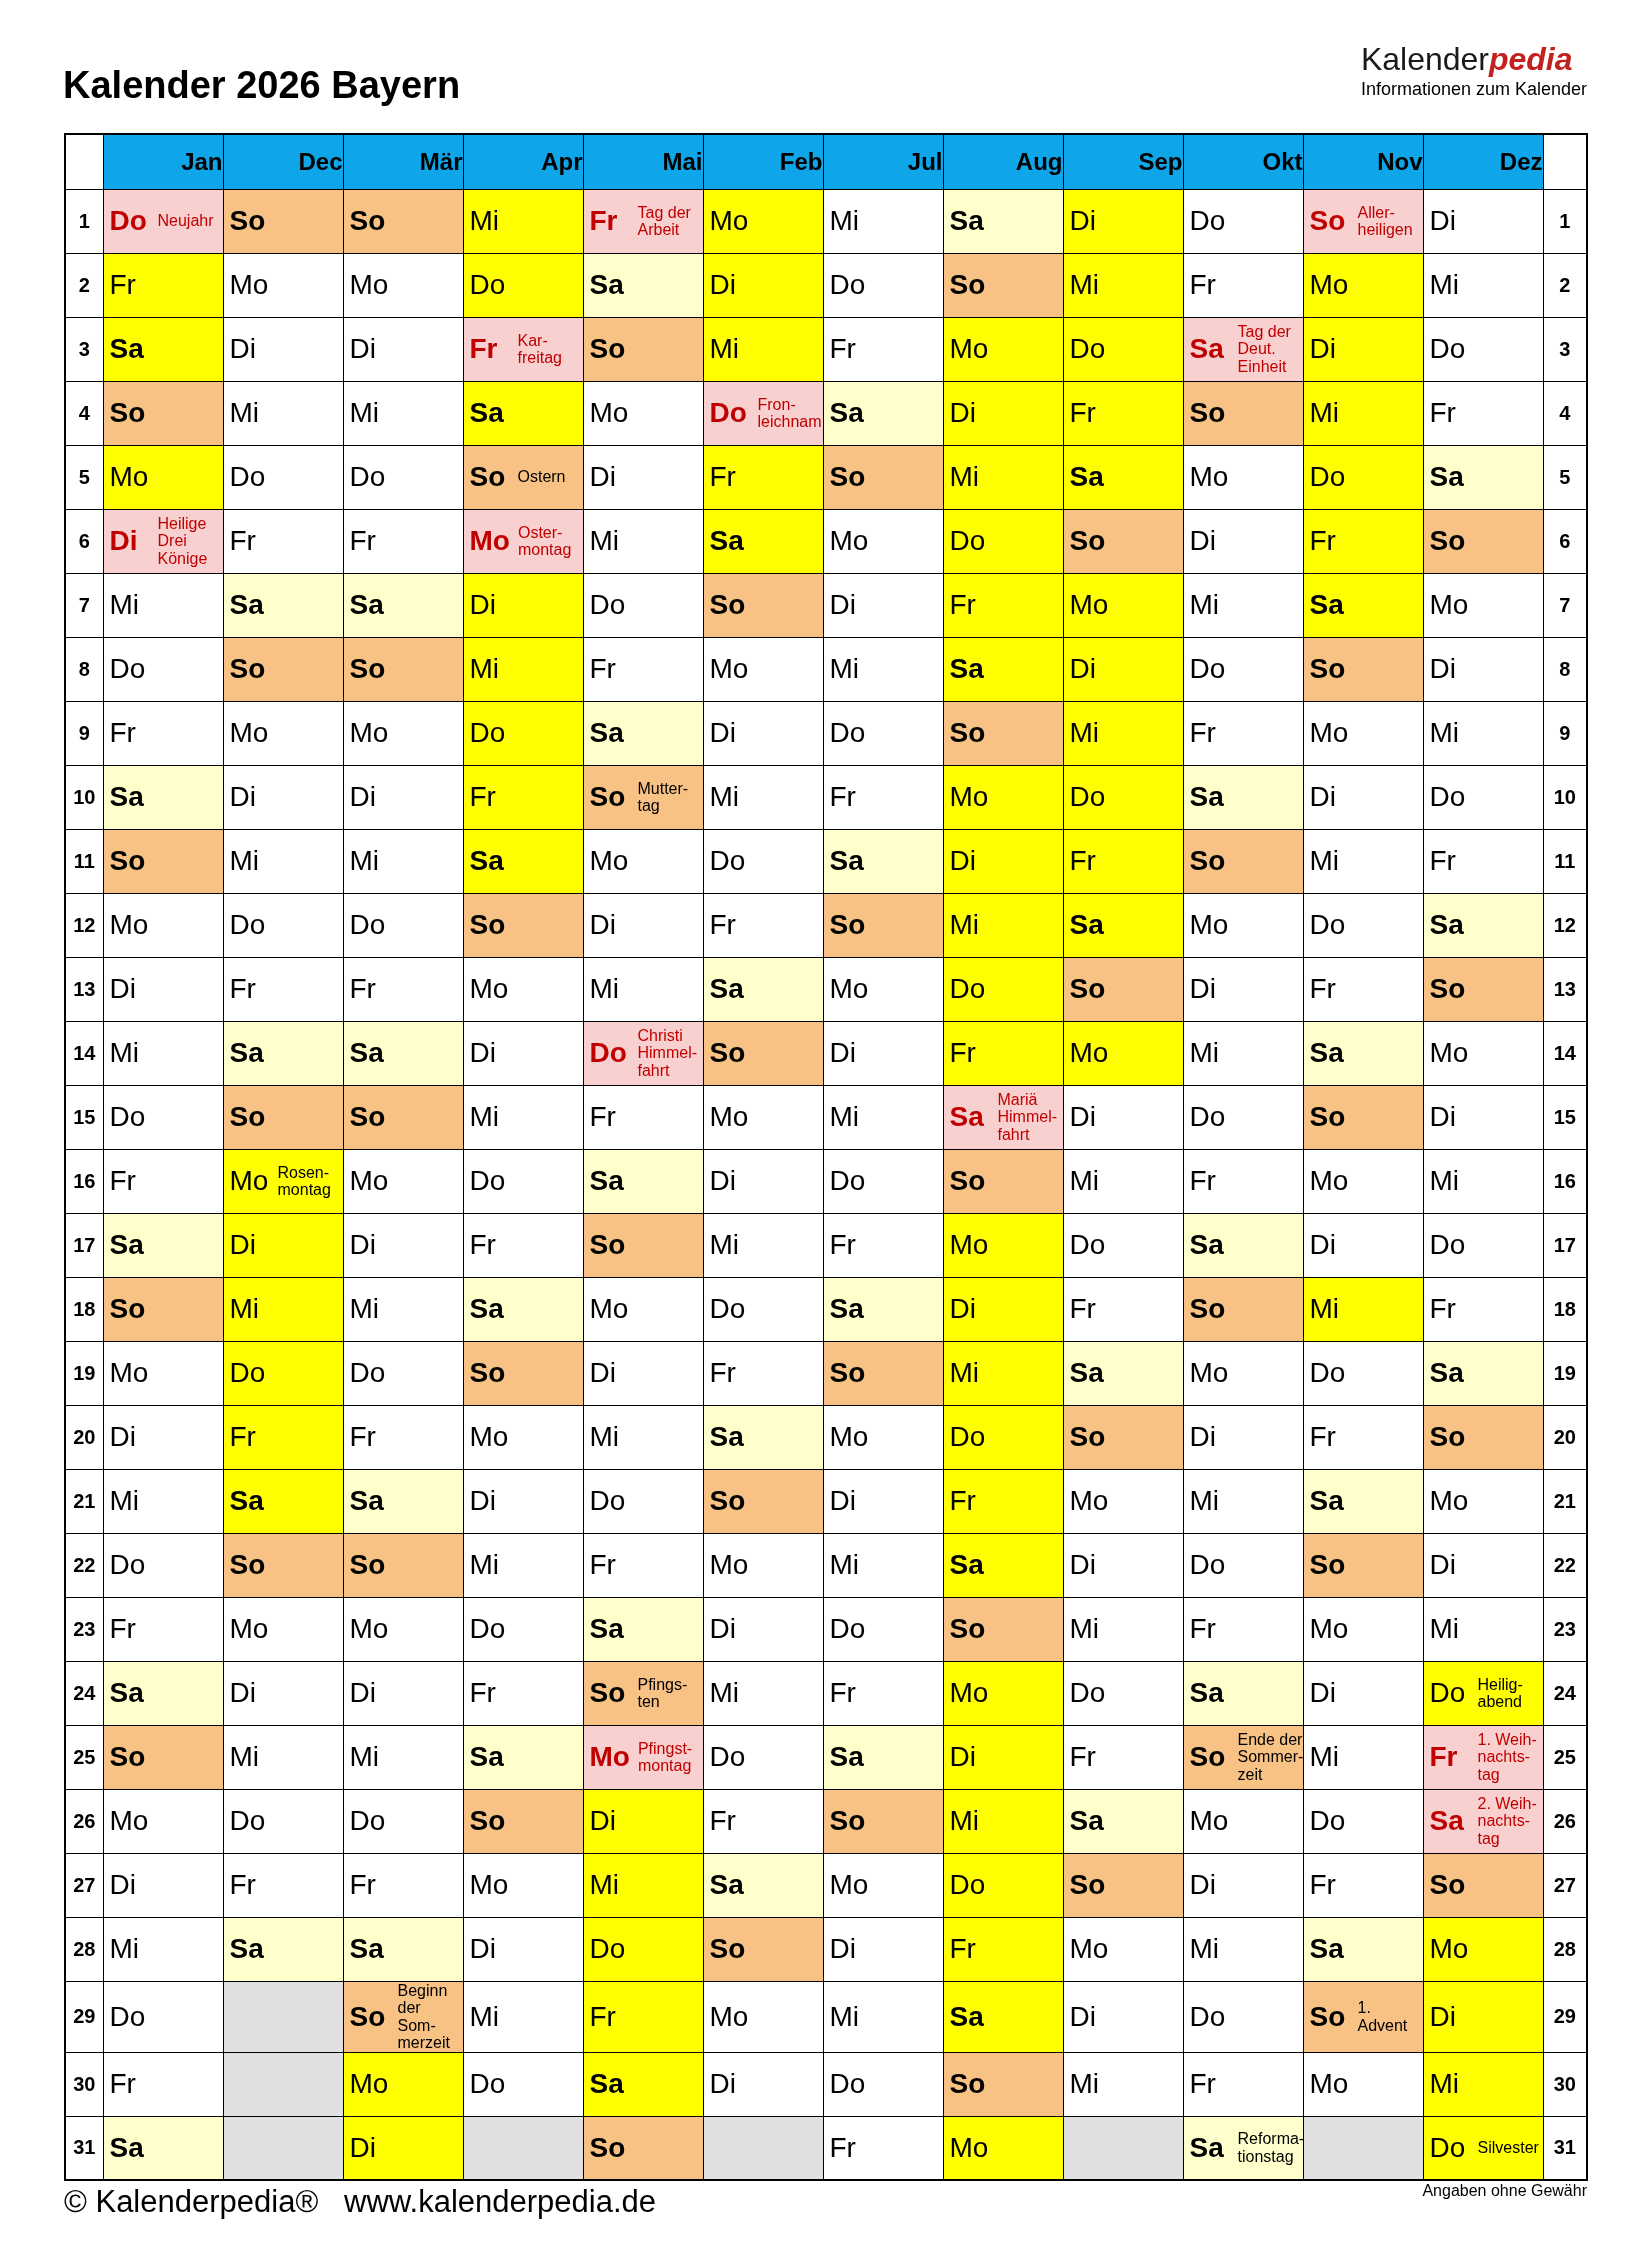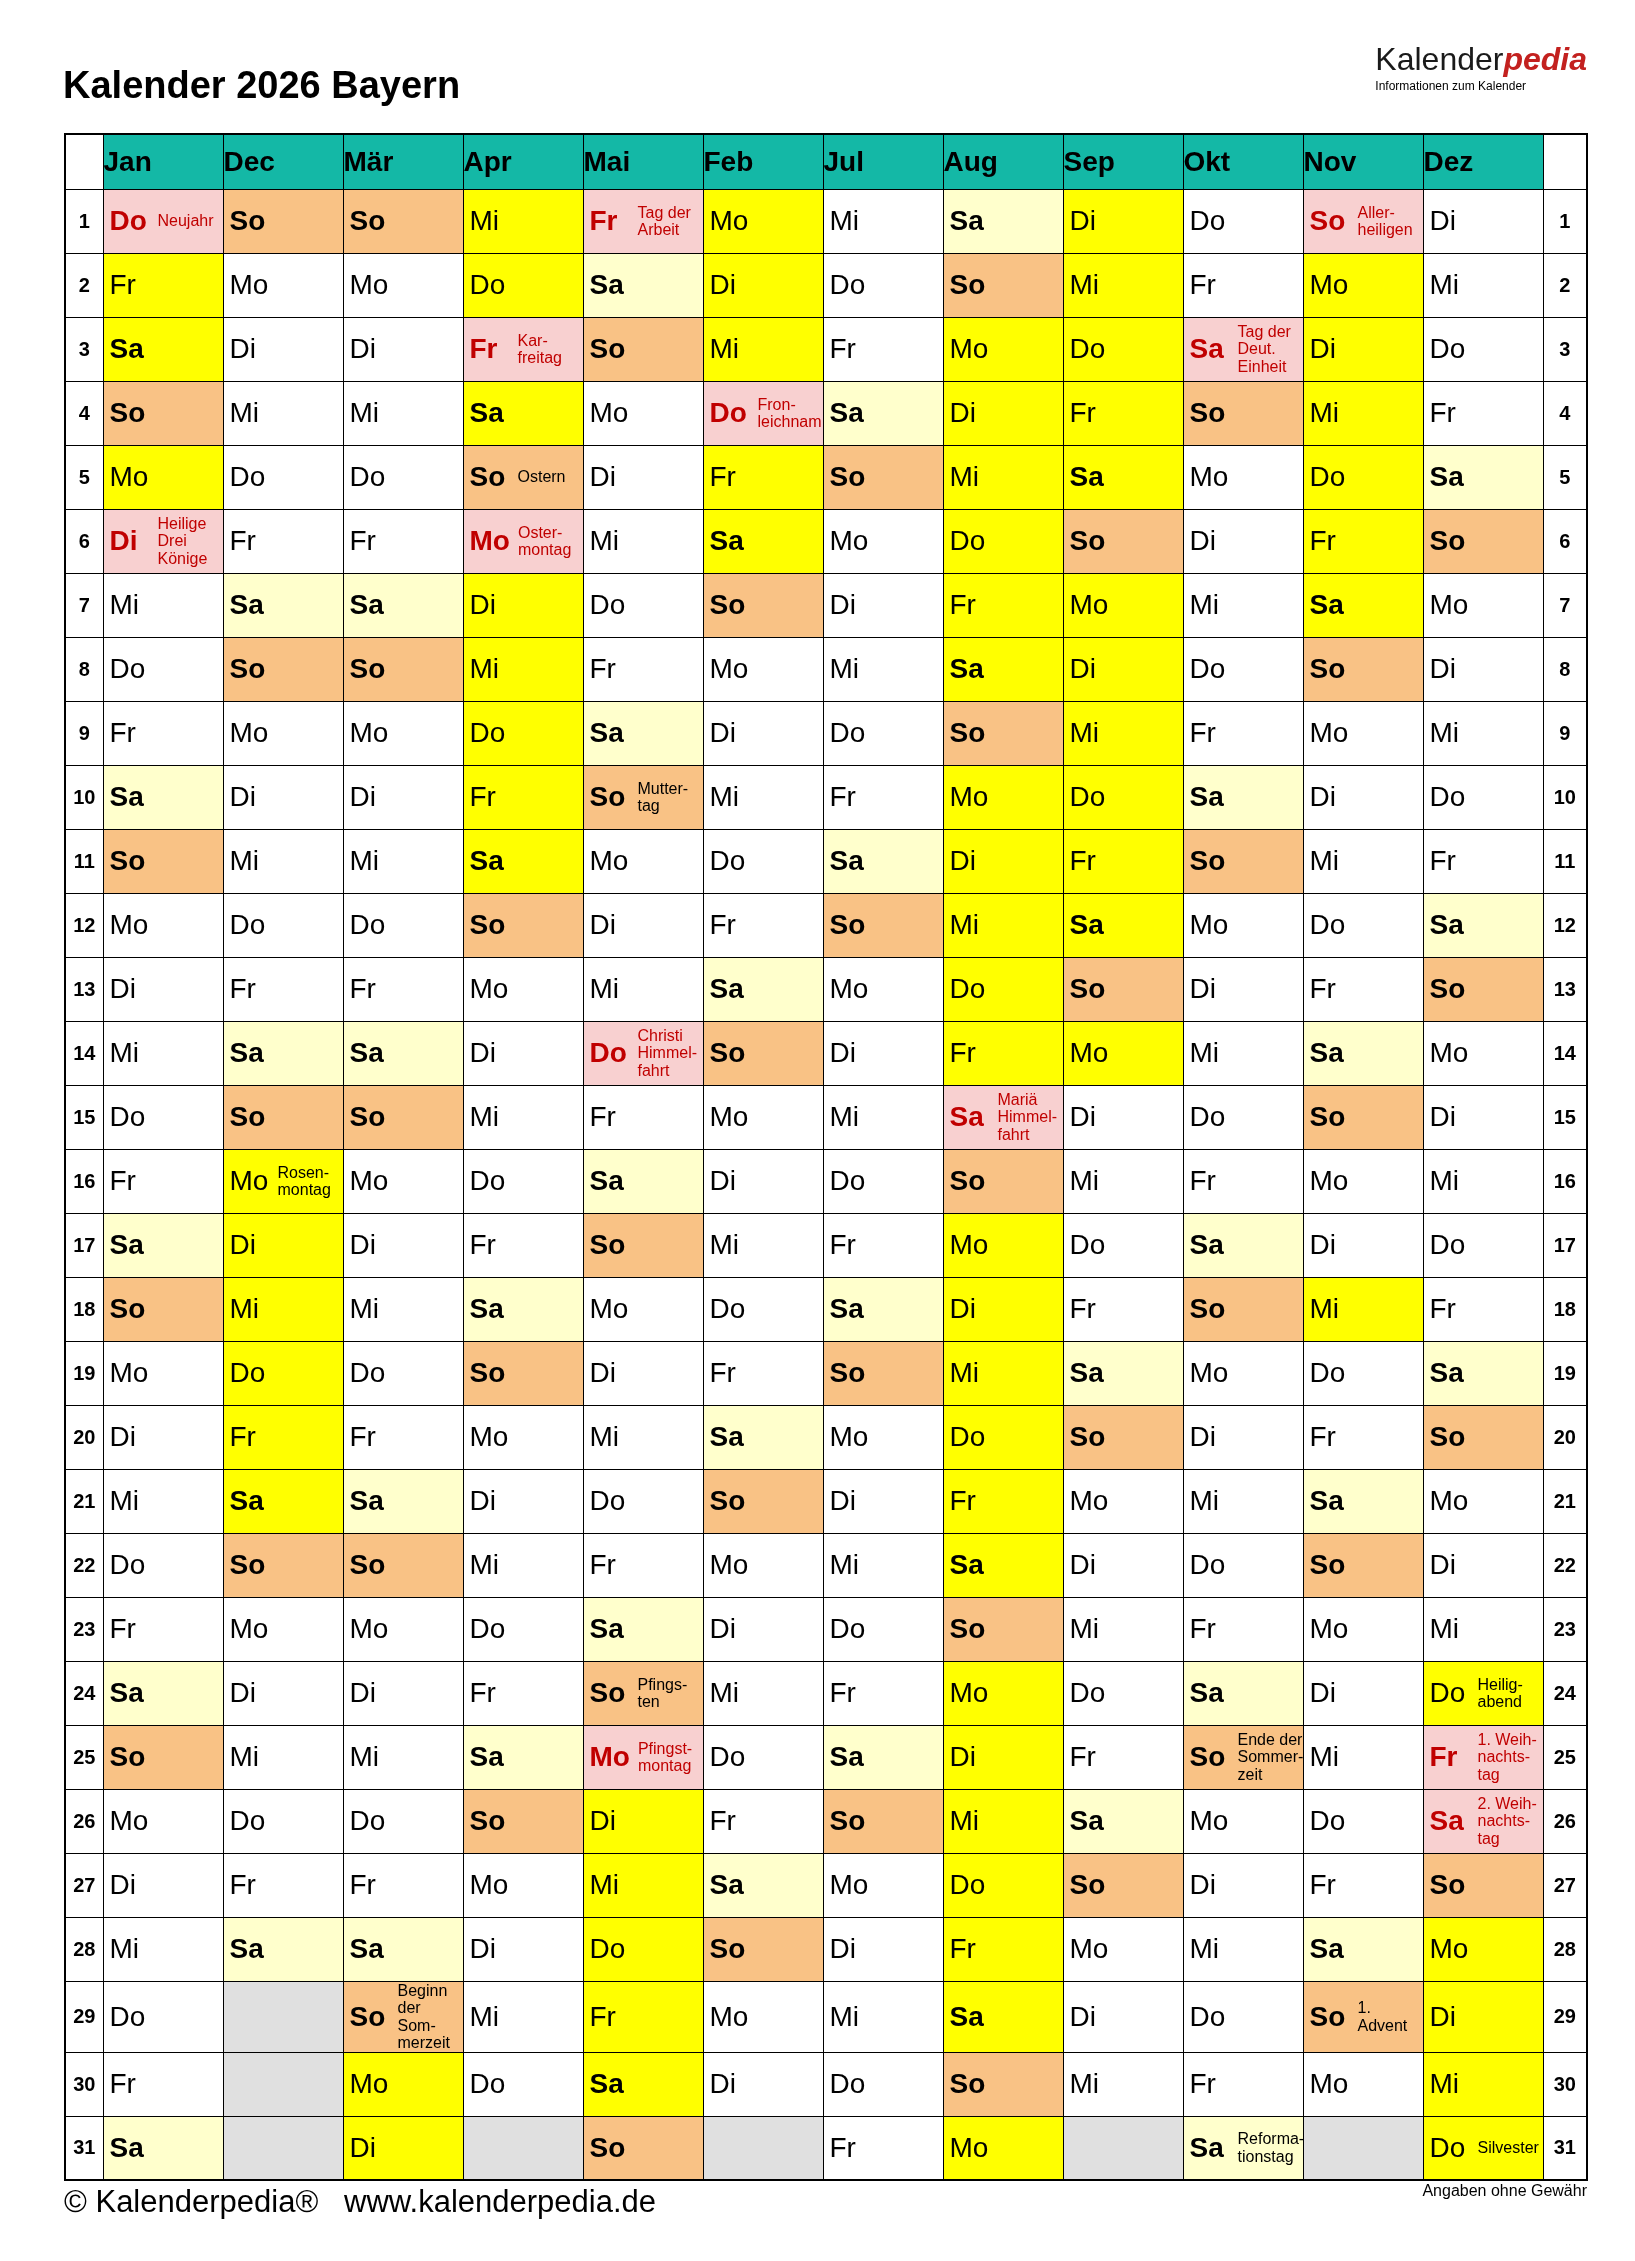--- a/index.html
+++ b/index.html
@@ -11,30 +11,30 @@
   #page-title{
     position:absolute;left:63px;top:39px;
     font-size:38px;font-weight:bold;letter-spacing:0px;white-space:nowrap;
   }
   #brand{
     position:absolute;right:49px;top:42px;text-align:left;
   }
   #brand .brand-line{font-size:32px;line-height:34px;white-space:nowrap;}
   #brand .brand-part1{color:#1a1a1a;margin-top:47px;}
   #brand .brand-part2{color:var(--c-logored);font-weight:bold;font-style:italic;}
-  #brand .brand-sub{font-size:12px;margin-top:3.4px;color:#000;white-space:nowrap;}
+  #brand .brand-sub{font-size:18px;margin-top:3.4px;color:#000;white-space:nowrap;}
   #cal-wrap{position:absolute;left:64px;top:133px;}
   table#cal{
     border-collapse:collapse;table-layout:fixed;
     border:2px solid #000;width:1521px;
   }
   #cal th,#cal td{border:1.3px solid #000;padding:0;overflow:hidden;}
   #cal thead tr{height:55px;}
   #cal tbody tr{height:64px;}
-  th.month-h{font-size:28px;font-weight:bold;text-align:left;background:#14b8a6;}
+  th.month-h{font-size:24px;font-weight:bold;text-align:right;background:#0ea5e9;}
   td.daynum{text-align:center;font-size:20px;font-weight:bold;background:#fff;}
   .cell{display:flex;align-items:center;height:100%;padding-left:6px;box-sizing:border-box;gap:8px;}
   .wd{font-size:28px;flex:0 0 auto;min-width:40px;font-weight:normal;}
   .wd.bold{font-weight:bold;}
   .wd.red{color:var(--c-red);font-weight:bold;}
   .note{font-size:16px;line-height:17.5px;white-space:pre-line;padding-right:1.3px;}
   .note.red{color:var(--c-red);}
   td.plain{background:#ffffff;}
   td.saturday{background:var(--c-saturday);}
   td.sunday{background:var(--c-sunday);}

